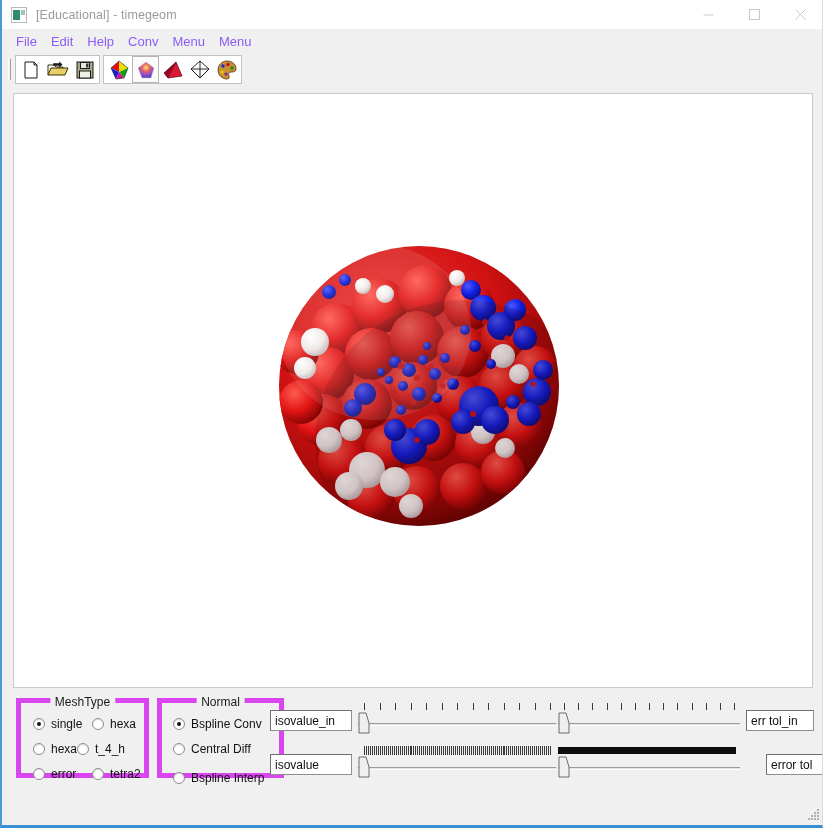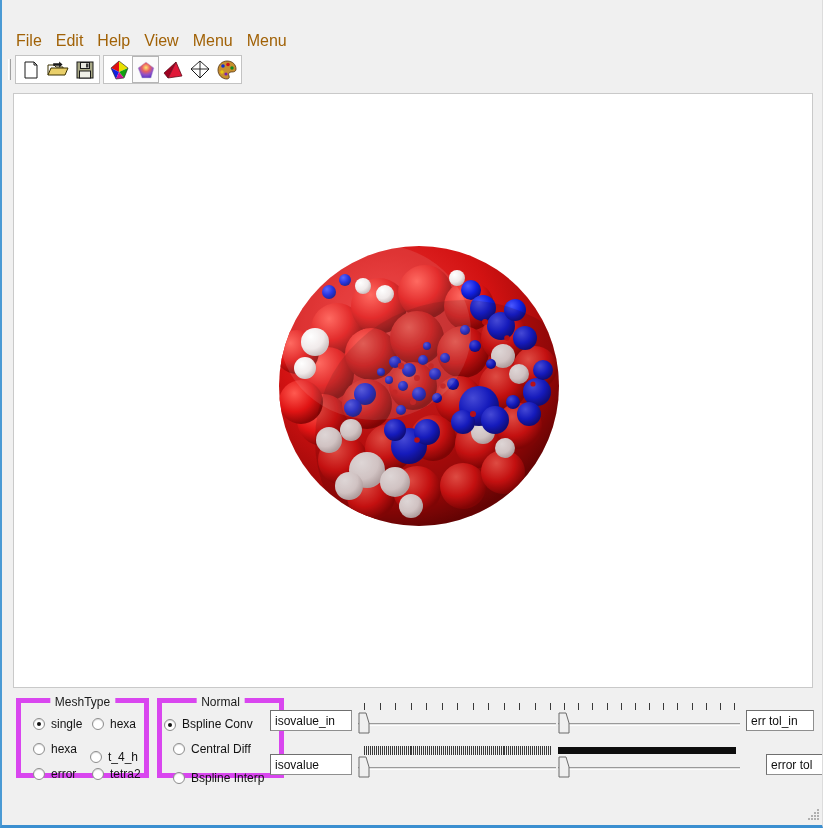--- a/index.html
+++ b/index.html
@@ -68,22 +68,22 @@
 
   
   .menubar {
     position: absolute; left: 0; top: 29px;
     width: 821px; height: 24px;
     background: #f0f0f0;
     display: flex; align-items: center;
     padding-left: 7px;
   }
   .menu-item {
-    font-size: 16px;
-    color: #a16207;
+    font-size: 13px;
+    color: #8b5cf6;
     padding: 3px 7px;
     white-space: nowrap;
   }
 
   
   .toolbar {
     position: absolute; left: 0; top: 53px;
     width: 821px; height: 33px;
     background: #f0f0f0;
     display: flex; align-items: center;
@@ -239,26 +239,48 @@
     position: absolute;
     right: 2px; bottom: 4px;
     width: 14px; height: 14px;
   }
 </style>
 </head>
 <body>
 
 <div id="app">
 
+  <div class="titlebar">
+    <div class="title-icon"></div>
+    <div class="title-text">[Educational] - timegeom</div>
+    <div class="win-buttons">
+      <div class="win-btn">
+        <svg width="11" height="11" viewBox="0 0 11 11">
+            <line x1="0.5" y1="6" x2="10.5" y2="6" stroke="#c8c8c8" stroke-width="1"></line>
+          </svg>
+      </div>
+      <div class="win-btn">
+        <svg width="11" height="11" viewBox="0 0 11 11">
+            <rect x="0.5" y="0.5" width="10" height="10" fill="none" stroke="#c8c8c8" stroke-width="1"></rect>
+          </svg>
+      </div>
+      <div class="win-btn">
+        <svg width="11" height="11" viewBox="0 0 11 11">
+            <line x1="0.5" y1="0.5" x2="10.5" y2="10.5" stroke="#c8c8c8" stroke-width="1"></line>
+            <line x1="10.5" y1="0.5" x2="0.5" y2="10.5" stroke="#c8c8c8" stroke-width="1"></line>
+          </svg>
+      </div>
+    </div>
+  </div>
 
   <div class="menubar">
     <div class="menu-item">File</div>
     <div class="menu-item">Edit</div>
     <div class="menu-item">Help</div>
-    <div class="menu-item">View</div>
+    <div class="menu-item">Conv</div>
     <div class="menu-item">Menu</div>
     <div class="menu-item">Menu</div>
   </div>
 
   <div class="toolbar">
     <div class="tb-grip"></div>
 
     <div class="tb-group">
       <div class="tb-btn">
         <svg width="20" height="20" viewBox="0 0 20 20">
@@ -493,39 +515,39 @@
       </div>
       <div class="radio-row" style="left:71px; top:14px;">
         <span class="radio-dot"></span>
         <span class="radio-label">hexa</span>
       </div>
 
       <div class="radio-row" style="left:12px; top:39px;">
         <span class="radio-dot"></span>
         <span class="radio-label">hexa</span>
       </div>
-      <div class="radio-row" style="left:69px; top:39px;margin-top:8px;">
+      <div class="radio-row" style="left:56px; top:39px;">
         <span class="radio-dot"></span>
         <span class="radio-label">t_4_h</span>
       </div>
 
       <div class="radio-row" style="left:12px; top:64px;">
         <span class="radio-dot"></span>
         <span class="radio-label">error</span>
       </div>
       <div class="radio-row" style="left:71px; top:64px;">
         <span class="radio-dot"></span>
         <span class="radio-label">tetra2</span>
       </div>
     </div>
 
     <div class="groupbox" id="gb-normal">
       <div class="gb-title">Normal</div>
 
-      <div class="radio-row" style="left:2px; top:14px;align-items:flex-end;">
+      <div class="radio-row" style="left:11px; top:14px;">
         <span class="radio-dot on"></span>
         <span class="radio-label">Bspline Conv</span>
       </div>
       <div class="radio-row" style="left:11px; top:39px;">
         <span class="radio-dot"></span>
         <span class="radio-label">Central Diff</span>
       </div>
       <div class="radio-row" style="left:11px; top:68px;">
         <span class="radio-dot"></span>
         <span class="radio-label">Bspline Interp</span>

